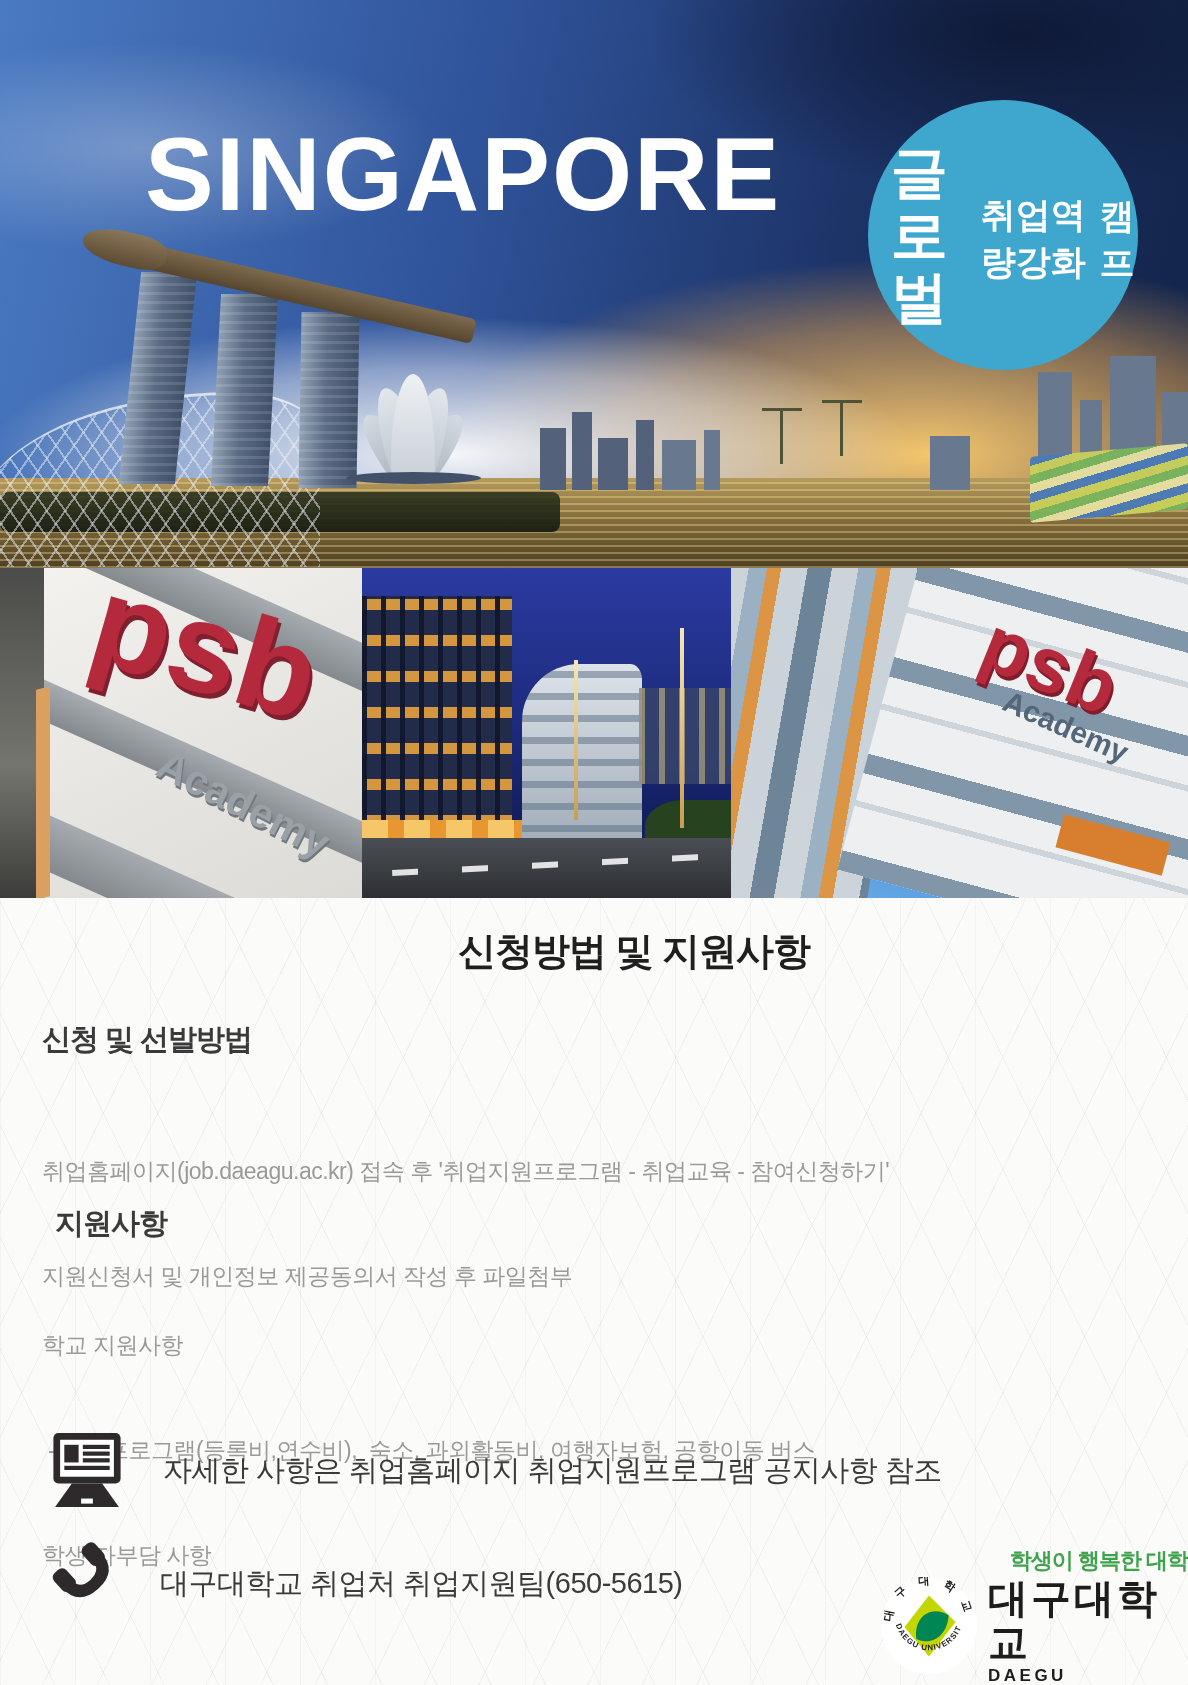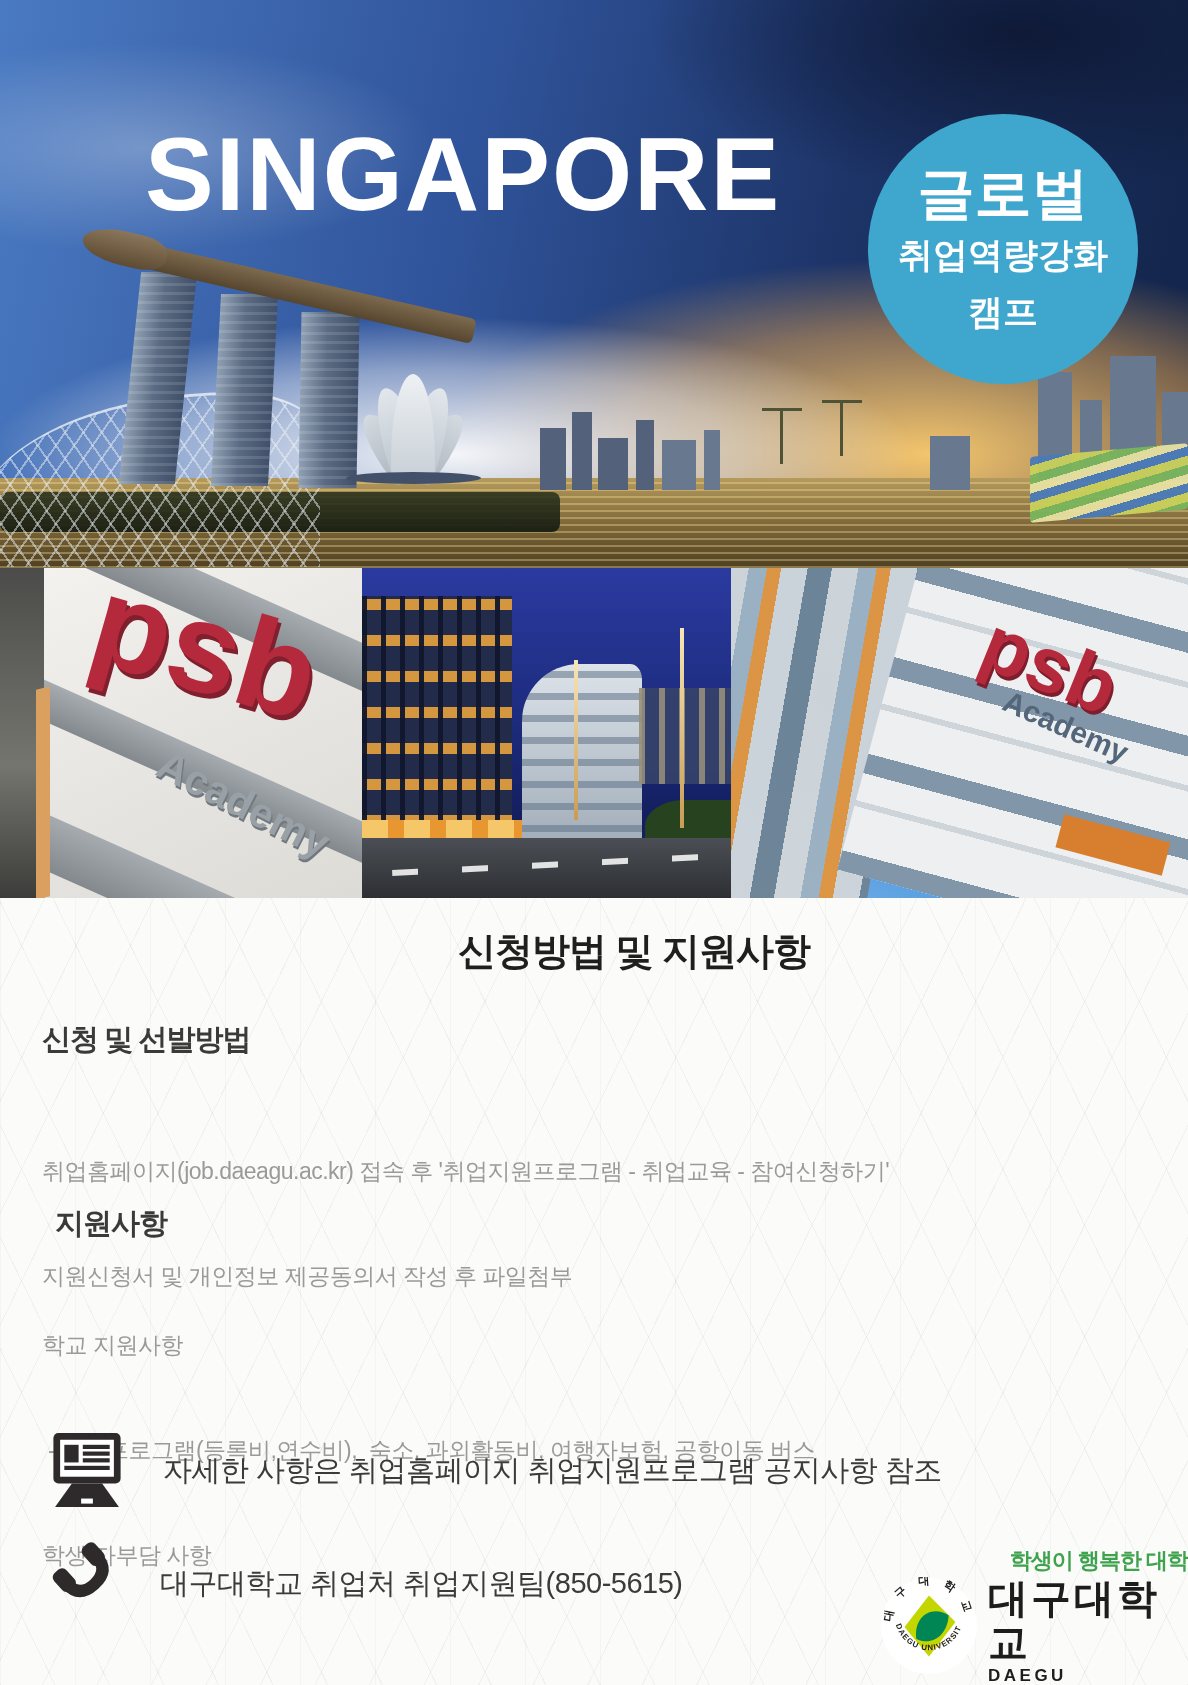--- a/index.html
+++ b/index.html
@@ -44,22 +44,22 @@
   .pl2{width:38px;height:76px;margin-left:-19px;transform:rotate(-38deg);background:linear-gradient(180deg,#d4dae0,#a8b2bc);}
   .pr2{width:38px;height:76px;margin-left:-19px;transform:rotate(38deg);background:linear-gradient(180deg,#d4dae0,#a8b2bc);}
   .lotus-base{position:absolute;bottom:0;left:5%;width:90%;height:12px;background:#43506a;border-radius:50%;}
   .bldg{position:absolute;background:#53617a;}
   .glow-bldg{background:#68788e;}
   .crane{position:absolute;width:3px;height:56px;background:#4e5336;}
   .crane::before{content:"";position:absolute;left:-18px;top:0;width:40px;height:3px;background:#4e5336;}
   .stadium{position:absolute;right:0;top:450px;width:158px;height:66px;transform:skewY(-5deg);opacity:.95;border-radius:4px;
     background:repeating-linear-gradient(168deg,#4a7ab8 0 9px,#c9d05a 9px 18px,#79b55c 18px 27px,#e6e0a0 27px 36px);}
   .hero-title{position:absolute;left:145px;top:116px;font-size:103px;font-weight:800;color:#ffffff;letter-spacing:2px;}
-  .badge{position:absolute;left:868px;top:114px;width:270px;height:270px;border-radius:50%;
-    display:flex;flex-direction:column;align-items:center;justify-content:center;text-align:center;color:#fff;}
+  .badge{position:absolute;left:868px;top:100px;width:270px;height:270px;border-radius:50%;
+    display:flex;flex-direction:row;align-items:center;justify-content:center;text-align:center;color:#fff;}
   .badge .b1{font-size:57px;font-weight:800;line-height:1.1;}
   .badge .b2{font-size:35px;font-weight:800;margin-top:8px;}
   .badge .b3{font-size:35px;font-weight:800;margin-top:10px;}
 
   
   .photos{position:absolute;left:0;top:568px;width:1188px;height:330px;display:flex;}
   .photo{position:relative;height:330px;overflow:hidden;}
   .p1{width:362px;background:linear-gradient(155deg,#f4f3f0 0%,#e7e5e1 55%,#dddbd6 100%);}
   .p1-left{position:absolute;left:0;top:0;width:44px;height:100%;background:linear-gradient(180deg,#4b4b49 0%,#75756f 60%,#3c3c3a 100%);}
   .p1-orange{position:absolute;left:36px;top:120px;width:14px;height:210px;background:#daa05f;transform:skewY(-14deg);}
@@ -100,21 +100,21 @@
   .p3-orange{position:absolute;right:20px;bottom:36px;width:110px;height:34px;background:#d77f2e;transform:rotate(15deg);}
 
   
   .content{position:absolute;left:0;top:898px;width:1188px;height:787px;background-color:#fbfbfa;
     background-image:
       repeating-linear-gradient(64deg, rgba(0,0,0,.045) 0 1px, transparent 1px 49px),
       repeating-linear-gradient(-64deg, rgba(0,0,0,.045) 0 1px, transparent 1px 49px),
       repeating-linear-gradient(90deg, rgba(0,0,0,.028) 0 1px, transparent 1px 75px);}
   .main-title{position:absolute;left:0;top:28px;width:100%;text-align:center;font-size:38px;font-weight:800;color:#1f1f1f;letter-spacing:-1px;padding-left:40px;}
   .h2{position:absolute;font-size:29px;font-weight:800;color:#3a3a3a;letter-spacing:-1px;}
-  .h2-apply{left:42px;top:122px;font-family:Liberation Serif, serif;}
+  .h2-apply{left:42px;top:122px;}
   .h2-support{left:55px;top:306px;}
   .body-block{position:absolute;font-size:23px;color:#9a9a9a;line-height:35px;letter-spacing:-0.5px;white-space:pre;}
   .bb-apply{left:42px;top:186px;}
   .bb-support{left:42px;top:360px;}
   .notice-text{position:absolute;font-size:29px;color:#3b3b3b;letter-spacing:-0.5px;}
   .nt-web{left:163px;top:553px;}
   .nt-phone{left:160px;top:666px;}
   .icon-laptop{position:absolute;left:45px;top:532px;width:84px;height:80px;}
   .icon-phone{position:absolute;left:52px;top:630px;width:66px;height:92px;}
 
@@ -231,21 +231,21 @@
     </svg>
     <div class="notice-text nt-web">자세한 사항은 취업홈페이지 취업지원프로그램 공지사항 참조</div>
 
     <svg class="icon-phone" viewBox="0 0 100 100">
       <g transform="rotate(-42 50 50)" fill="#2e2a2b">
         <rect x="8" y="18" width="25" height="36" rx="9"></rect>
         <rect x="67" y="18" width="25" height="36" rx="9"></rect>
         <path d="M10 42 Q10 80 50 80 Q90 80 90 42 L72 42 Q72 62 50 62 Q28 62 28 42 Z"></path>
       </g>
     </svg>
-    <div class="notice-text nt-phone">대구대학교 취업처 취업지원팀(850-5615)</div>
+    <div class="notice-text nt-phone">대구대학교 취업처 취업지원팀(650-5615)</div>
 
     <div class="footer-logo">
       <svg class="seal" viewBox="0 0 100 100">
         <defs>
           <path id="sealTop" d="M 13,54 A 38,38 0 1 1 87,54"></path>
           <path id="sealBot" d="M 16,48 A 35,35 0 0 0 84,48"></path>
         </defs>
         <circle cx="50" cy="50" r="49" fill="#ffffff"></circle>
         <polygon points="50,19 77,46 50,81 25,51" fill="#c3d600"></polygon>
         <path d="M37 63 C34 40 53 28 70 39 C69 60 52 71 37 63 Z" fill="#008554"></path>

